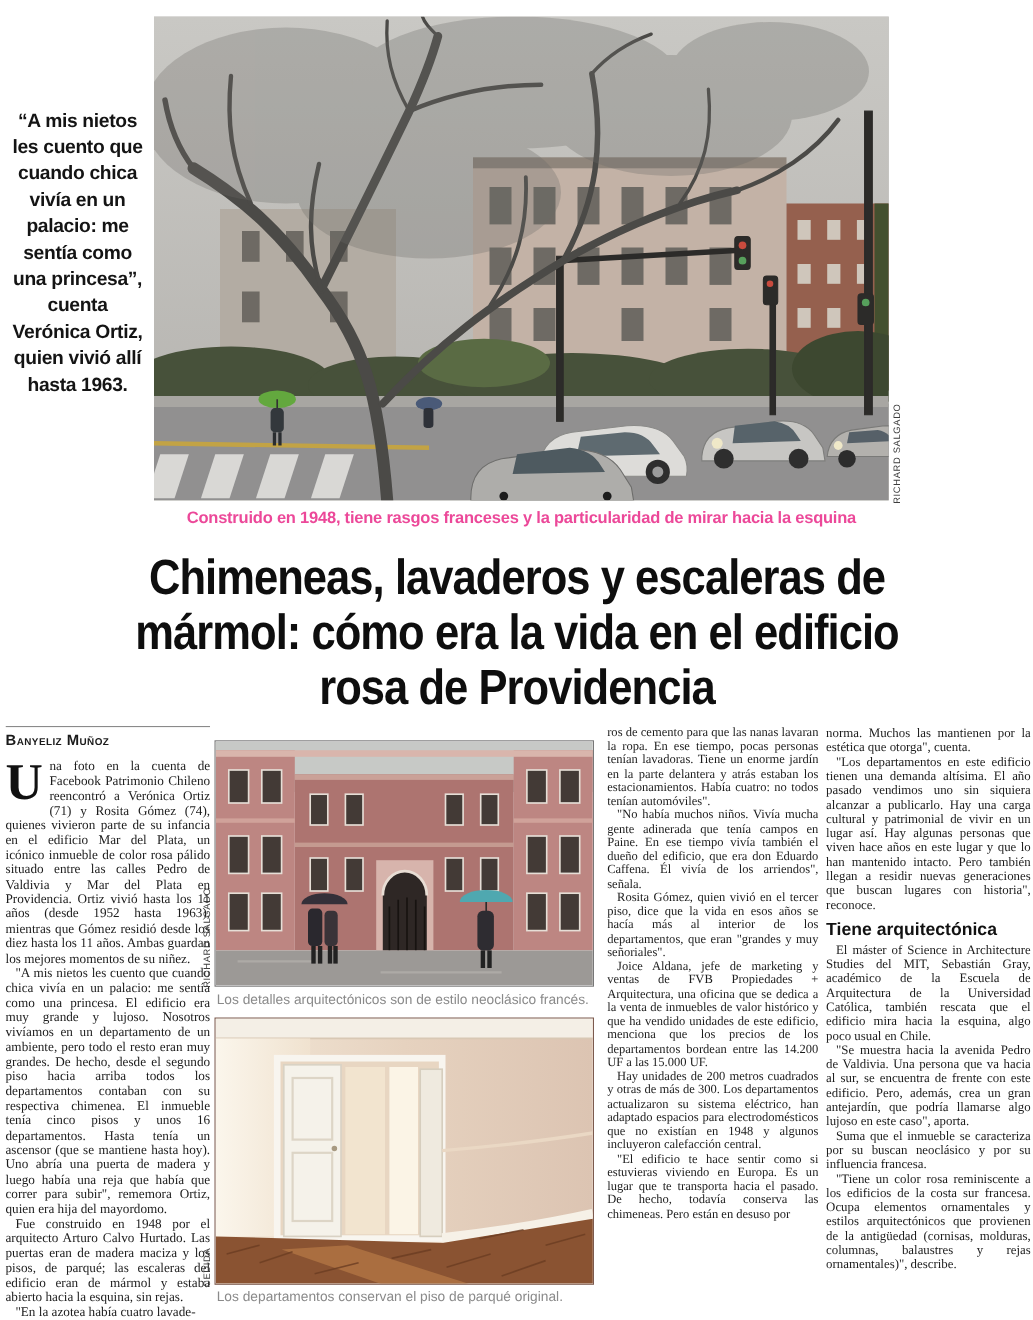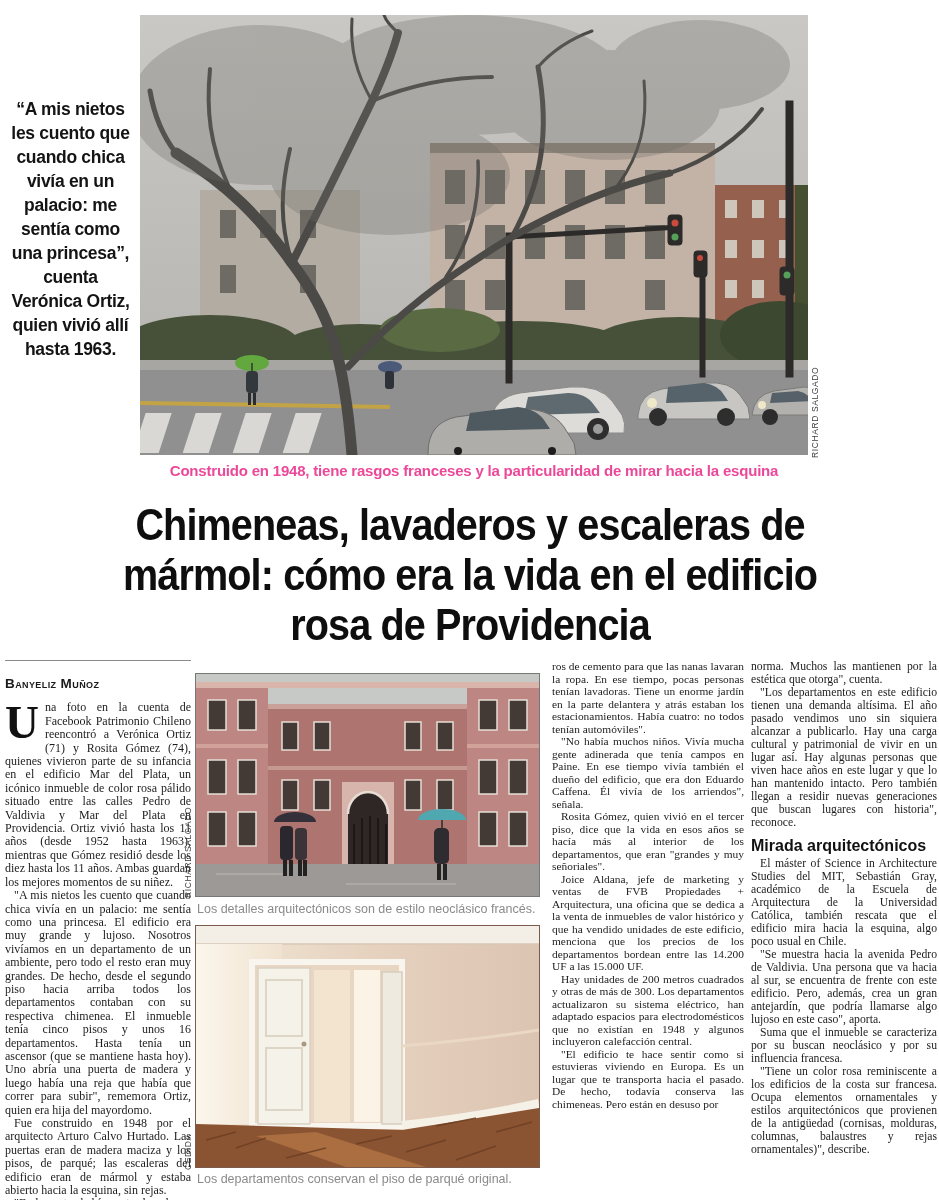--- a/index.html
+++ b/index.html
@@ -25,21 +25,21 @@
   .headline .hline{white-space:nowrap;font-family:"Liberation Sans",sans-serif;font-weight:700;
     font-size:45px;line-height:50px;letter-spacing:-1px;transform:scaleX(.88);transform-origin:50% 50%;}
   
   .article{position:absolute;left:5px;top:660px;width:932px;height:540px;}
   .tcol{position:absolute;top:0;height:540px;overflow:hidden;text-align:justify;}
   .col1{left:0;width:186px;font-size:12px;line-height:13.4px;}
   .col3{left:547px;width:192px;font-size:11.4px;line-height:12.5px;}
   .col4{left:746px;width:186px;font-size:11.7px;line-height:13px;}
   .tcol p{margin:0;text-indent:9px;}
   .tcol p.noindent{text-indent:0;}
-  .byline-wrap{border-top:1px solid #8a8a8a;padding-top:16px;margin-bottom:10px;}
+  .byline-wrap{border-top:1px solid #8a8a8a;padding-top:5px;margin-bottom:10px;}
   .byline{font-family:"Liberation Sans",sans-serif;font-variant:small-caps;font-weight:700;
     font-size:13.5px;letter-spacing:.4px;color:#1a1a1a;}
   .dropcap{float:left;font-size:47px;line-height:39px;font-weight:700;padding:2px 6px 0 0;color:#111;}
   .subhead{font-family:"Liberation Sans",sans-serif;font-weight:700;font-size:16px;
     margin:10px 0 5px 0;color:#111;text-align:left;}
   
   .ph{position:absolute;left:190px;width:345px;overflow:hidden;border:1px solid #777;box-sizing:border-box;}
   .ph svg{display:block;}
   .ph-a{top:13px;height:224px;}
   .ph-b{top:265px;height:243px;border-color:#7c5a4e;}
@@ -368,21 +368,21 @@
       <p>"No había muchos niños. Vivía mucha gente adinerada que tenía campos en Paine. En ese tiempo vivía también el dueño del edificio, que era don Eduardo Caffena. Él vivía de los arriendos", señala.</p>
       <p>Rosita Gómez, quien vivió en el tercer piso, dice que la vida en esos años se hacía más al interior de los departamentos, que eran "grandes y muy señoriales".</p>
       <p>Joice Aldana, jefe de marketing y ventas de FVB Propiedades + Arquitectura, una oficina que se dedica a la venta de inmuebles de valor histórico y que ha vendido unidades de este edificio, menciona que los precios de los departamentos bordean entre las 14.200 UF a las 15.000 UF.</p>
       <p>Hay unidades de 200 metros cuadrados y otras de más de 300. Los departamentos actualizaron su sistema eléctrico, han adaptado espacios para electrodomésticos que no existían en 1948 y algunos incluyeron calefacción central.</p>
       <p>"El edificio te hace sentir como si estuvieras viviendo en Europa. Es un lugar que te transporta hacia el pasado. De hecho, todavía conserva las chimeneas. Pero están en desuso por</p>
     </div>
 
     <div class="tcol col4">
       <p class="noindent">norma. Muchos las mantienen por la estética que otorga", cuenta.</p>
       <p>"Los departamentos en este edificio tienen una demanda altísima. El año pasado vendimos uno sin siquiera alcanzar a publicarlo. Hay una carga cultural y patrimonial de vivir en un lugar así. Hay algunas personas que viven hace años en este lugar y que lo han mantenido intacto. Pero también llegan a residir nuevas generaciones que buscan lugares con historia", reconoce.</p>
-      <div class="subhead">Mirada arquitectónicos</div>
+      <div class="subhead">Tiene arquitectónica</div>
       <p>El máster of Science in Architecture Studies del MIT, Sebastián Gray, académico de la Escuela de Arquitectura de la Universidad Católica, también rescata que el edificio mira hacia la esquina, algo poco usual en Chile.</p>
       <p>"Se muestra hacia la avenida Pedro de Valdivia. Una persona que va hacia al sur, se encuentra de frente con este edificio. Pero, además, crea un gran antejardín, que podría llamarse algo lujoso en este caso", aporta.</p>
       <p>Suma que el inmueble se caracteriza por su buscan neoclásico y por su influencia francesa.</p>
       <p>"Tiene un color rosa reminiscente a los edificios de la costa sur francesa. Ocupa elementos ornamentales y estilos arquitectónicos que provienen de la antigüedad (cornisas, molduras, columnas, balaustres y rejas ornamentales)", describe.</p>
     </div>
 
   </div>
 </div>
 
 </body></html>

